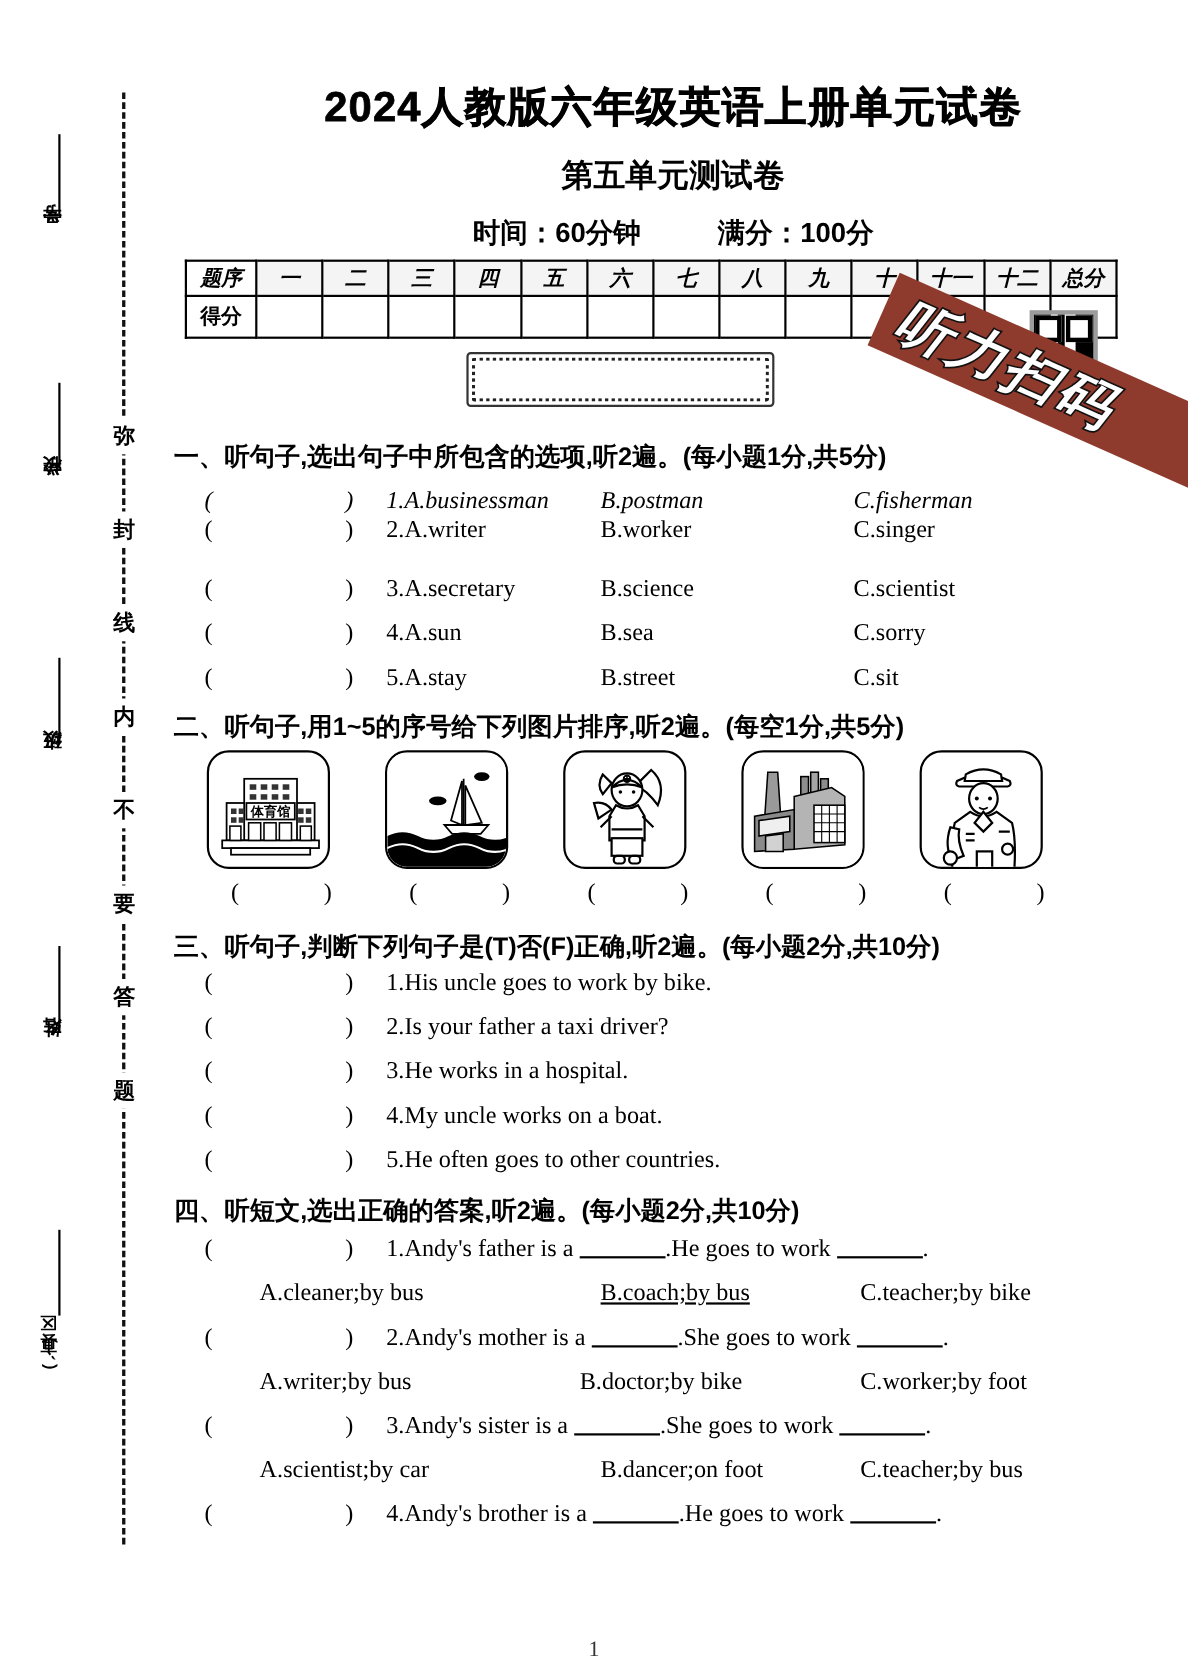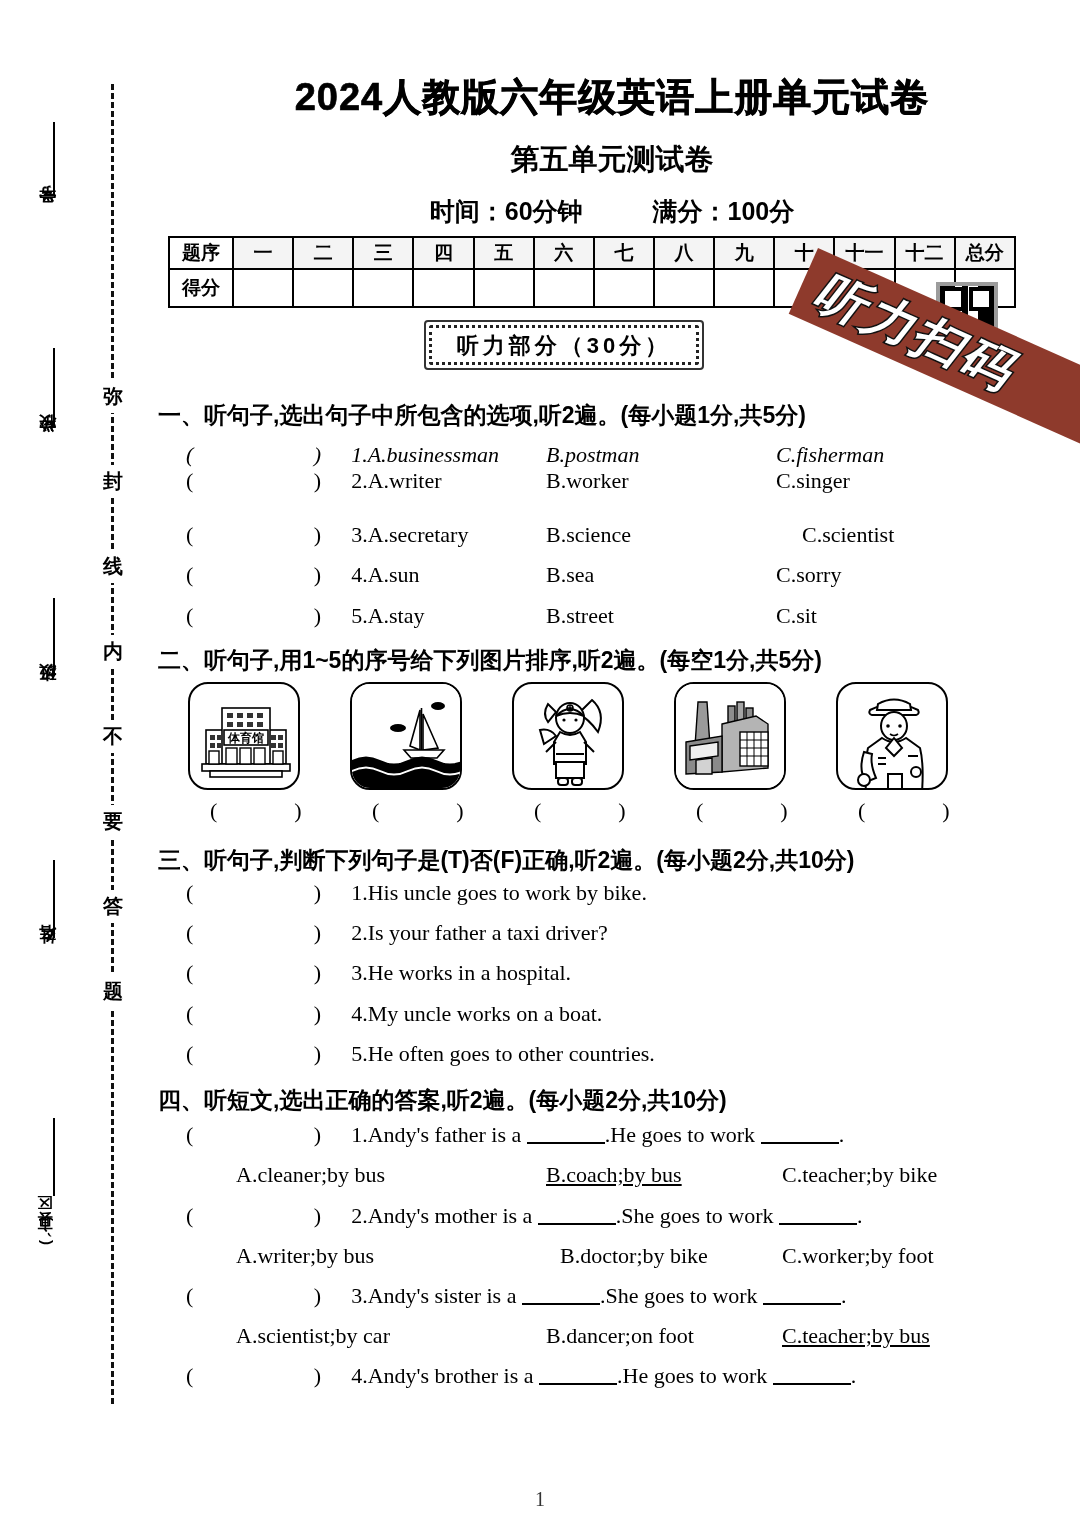--- a/index.html
+++ b/index.html
@@ -110,21 +110,21 @@
   #score-table td {
     border: 2px solid #000;
     height: 30px;
     text-align: center;
     vertical-align: middle;
     font-family: "Liberation Sans", "DejaVu Sans", sans-serif;
     font-weight: bold;
     font-size: 19px;
     padding: 0;
   }
-  #score-table tr.head td { background: #f4f4f4; }
+  #score-table tr.head td { background: #f4f4f4; font-style: italic; }
   #score-table td.rowhead { background: #fff !important; width: 62px; }
   #score-table tr.body td { height: 36px; }
 
   
   #qr-wrap {
     position: absolute;
     left: 936px; top: 282px;
     width: 62px; height: 62px;
     background: #9c9c9c;
     padding: 4px;
@@ -356,38 +356,37 @@
 
   <div id="qr-wrap">
       <div id="qr-code"></div>
     </div>
   <div id="qr-caption">扫码听力</div>
   <div id="scan-banner">
     <div id="scan-banner-text">听力扫码</div>
   </div>
 
   <div id="listening-box"></div>
-  <div id="listening-box-label">听力部分（30分）</div>
 
   <div class="sec-title" style="top:400px;">一、听句子,选出句子中所包含的选项,听2遍。(每小题1分,共5分)</div>
 
   <div class="q-row" style="top:442px;font-style:italic;">
     <span class="paren">(&nbsp;&nbsp;&nbsp;)</span><span>1.</span><span class="opt">A.businessman</span>
     <span class="opt" style="position:absolute;left:360px;">B.postman</span>
     <span class="opt" style="position:absolute;left:590px;">C.fisherman</span>
   </div>
   <div class="q-row" style="top:468px;">
     <span class="paren">(&nbsp;&nbsp;&nbsp;)</span><span>2.</span><span class="opt">A.writer</span>
     <span class="opt" style="position:absolute;left:360px;">B.worker</span>
     <span class="opt" style="position:absolute;left:590px;">C.singer</span>
   </div>
   <div class="q-row" style="top:522px;">
     <span class="paren">(&nbsp;&nbsp;&nbsp;)</span><span>3.</span><span class="opt">A.secretary</span>
     <span class="opt" style="position:absolute;left:360px;">B.science</span>
-    <span class="opt" style="position:absolute;left:616px;">C.scientist</span>
+    <span class="opt" style="position:absolute;left:590px;">C.scientist</span>
   </div>
   <div class="q-row" style="top:562px;">
     <span class="paren">(&nbsp;&nbsp;&nbsp;)</span><span>4.</span><span class="opt">A.sun</span>
     <span class="opt" style="position:absolute;left:360px;">B.sea</span>
     <span class="opt" style="position:absolute;left:590px;">C.sorry</span>
   </div>
   <div class="q-row" style="top:603px;">
     <span class="paren">(&nbsp;&nbsp;&nbsp;)</span><span>5.</span><span class="opt">A.stay</span>
     <span class="opt" style="position:absolute;left:360px;">B.street</span>
     <span class="opt" style="position:absolute;left:590px;">C.sit</span>
@@ -556,33 +555,33 @@
     <span style="position:absolute;left:546px;">C.teacher;by bike</span>
   </div>
 
   <div class="q-row" style="top:1203px;">
     <span class="paren">(&nbsp;&nbsp;&nbsp;)</span><span>2.</span><span>Andy's mother is a</span>
     <span class="blank"></span><span>.She goes to work</span>
     <span class="blank"></span><span>.</span>
   </div>
   <div class="sub-opts" style="top:1243px;">
     <span>A.writer;by bus</span>
-    <span style="position:absolute;left:324px;">B.doctor;by bike</span>
+    <span style="position:absolute;left:291px;">B.doctor;by bike</span>
     <span style="position:absolute;left:546px;">C.worker;by foot</span>
   </div>
 
   <div class="q-row" style="top:1283px;">
     <span class="paren">(&nbsp;&nbsp;&nbsp;)</span><span>3.</span><span>Andy's sister is a</span>
     <span class="blank"></span><span>.She goes to work</span>
     <span class="blank"></span><span>.</span>
   </div>
   <div class="sub-opts" style="top:1323px;">
     <span>A.scientist;by car</span>
     <span style="position:absolute;left:310px;">B.dancer;on foot</span>
-    <span style="position:absolute;left:546px;text-decoration:underline;">C.teacher;by bus</span>
+    <span style="position:absolute;left:546px;">C.teacher;by bus</span>
   </div>
 
   <div class="q-row" style="top:1363px;">
     <span class="paren">(&nbsp;&nbsp;&nbsp;)</span><span>4.</span><span>Andy's brother is a</span>
     <span class="blank"></span><span>.He goes to work</span>
     <span class="blank"></span><span>.</span>
   </div>
 
   <div id="page-number">1</div>
 

